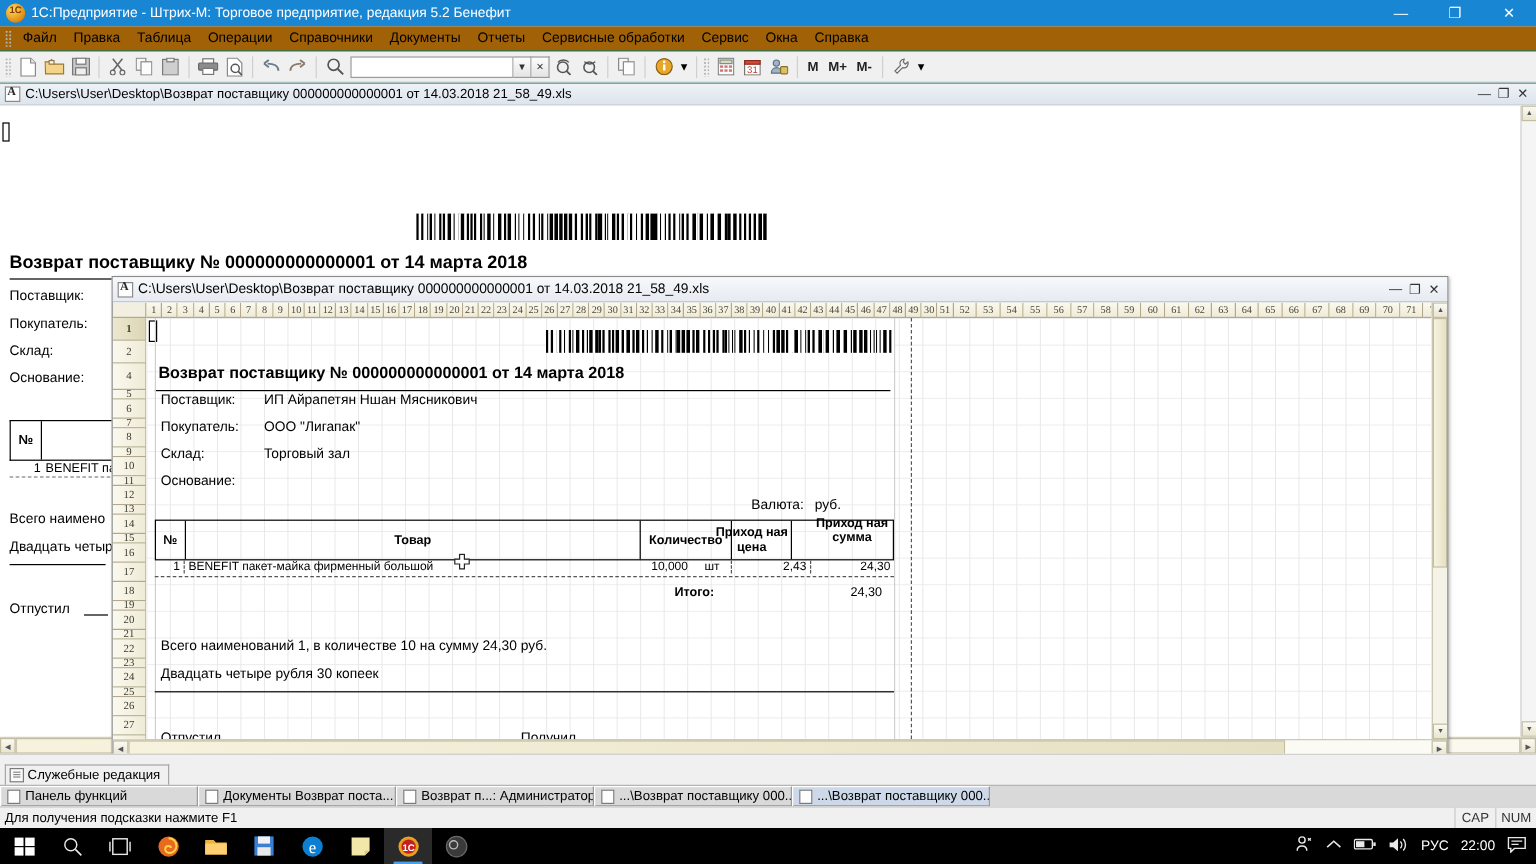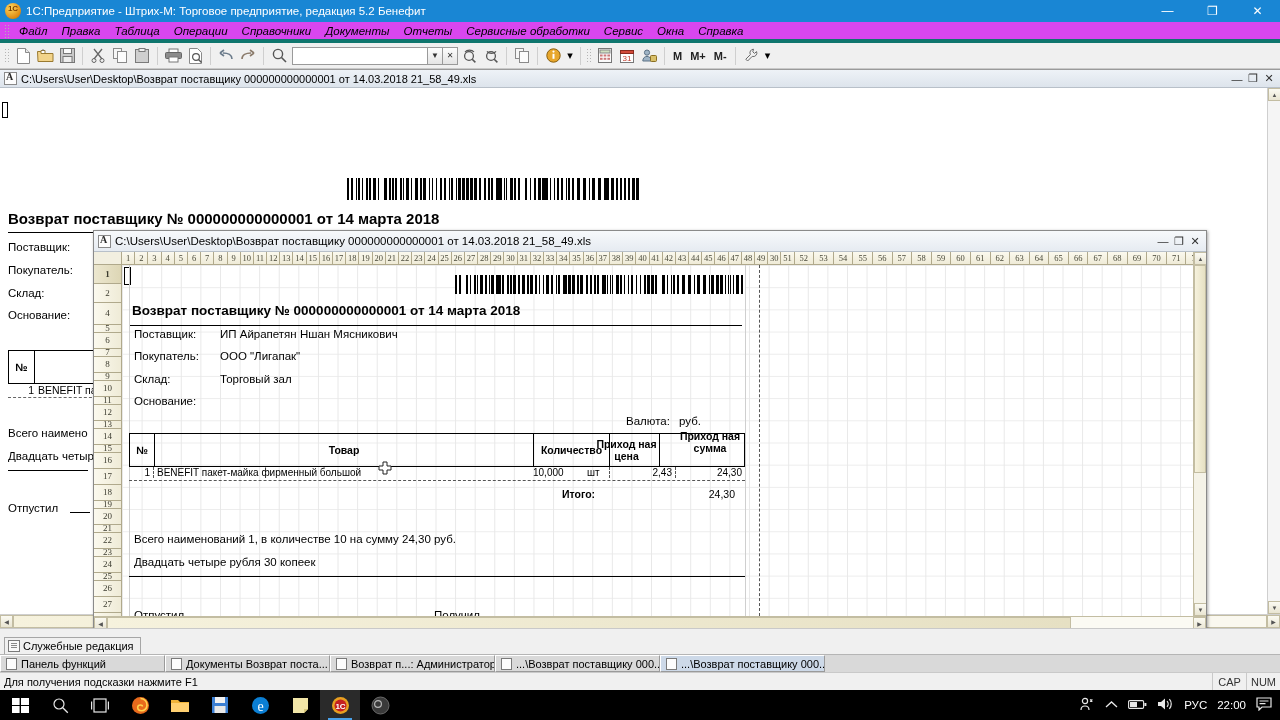--- a/index.html
+++ b/index.html
@@ -36,22 +36,22 @@
     font-size:8px; text-align:center; color:#7a3c00; font-weight:bold;
   }
   .titlebar .title-text { font-size: 11.5px; flex: 1 1 auto; white-space: nowrap; }
   .winbtns { display: flex; height: 22px; flex: none; }
   .winbtn {
     width: 45px; height: 22px; display: flex; align-items: center; justify-content: center;
     color: #ffffff; font-size: 12px;
   }
   
   .menubar {
-    height: 21px; background: #d946ef; display: flex; align-items: center;
-    border-bottom: 4px solid #0f766e; flex: none; padding-left: 4px; font-style: italic;
+    height: 21px; background: #a16207; display: flex; align-items: center;
+    border-bottom: 1px solid #0f766e; flex: none; padding-left: 4px;
   }
   .menubar .grip { width: 6px; height: 14px; margin-right: 2px;
     background-image: radial-gradient(circle, #b5b5b5 40%, transparent 41%);
     background-size: 3px 3px; }
   .menuitem { padding: 2px 7px; font-size: 11.5px; color: #000; white-space: nowrap; }
   
   .toolbar {
     height: 26px; background: #f0f0f0; display: flex; align-items: center;
     border-bottom: 1px solid #c9c9c9; flex: none; padding-left: 3px;
   }
@@ -872,21 +872,21 @@
                 <div style="position:absolute;left:7px;top:168px;width:616px;height:34px;border:1px solid #000;">
                   <div style="position:absolute;left:0;top:0;width:25px;height:32px;border-right:1px solid #000;display:flex;align-items:center;justify-content:center;font-size:10.5px;font-weight:bold;">№</div>
                   <div style="position:absolute;left:25px;top:0;width:379px;height:32px;border-right:1px solid #000;display:flex;align-items:center;justify-content:center;font-size:10.5px;font-weight:bold;">Товар</div>
                   <div style="position:absolute;left:404px;top:0;width:76px;height:32px;border-right:1px solid #000;display:flex;align-items:center;justify-content:center;font-size:10.5px;font-weight:bold;">Количество</div>
                   <div style="position:absolute;left:464px;top:0;width:66px;height:32px;border-right:1px solid #000;display:flex;align-items:center;justify-content:center;text-align:center;font-size:10.5px;font-weight:bold;line-height:12px;">Приход ная цена</div>
                   <div style="position:absolute;left:546px;top:-10px;width:68px;height:36px;display:flex;align-items:center;justify-content:center;text-align:center;font-size:10.5px;font-weight:bold;line-height:12px;overflow:hidden;">Приход ная сумма</div>
                 </div>
                 <div style="position:absolute;left:7px;top:202px;width:616px;height:14px;border-bottom:1px dashed #555;">
                   <div style="position:absolute;left:0;top:0;width:25px;text-align:right;padding-right:3px;font-size:10px;border-right:1px dashed #555;">1</div>
                   <div style="position:absolute;left:28px;top:0;font-size:10px;">BENEFIT пакет-майка фирменный большой</div>
-                  <div style="position:absolute;left:404px;top:0;width:50px;text-align:left;font-size:10px;">10,000</div>
+                  <div style="position:absolute;left:404px;top:0;width:50px;text-align:center;font-size:10px;">10,000</div>
                   <div style="position:absolute;left:458px;top:0;font-size:10px;">шт</div>
                   <div style="position:absolute;left:480px;top:0;width:63px;text-align:right;font-size:10px;border-left:1px dashed #555;">2,43</div>
                   <div style="position:absolute;left:546px;top:0;width:67px;text-align:right;font-size:10px;border-left:1px dashed #555;">24,30</div>
                 </div>
 
                 <svg style="position:absolute;left:255px;top:196px;" width="16" height="16" viewBox="0 0 16 16">
                   <path d="M6 1h4v4h4v4h-4v4H6V9H2V5h4z" fill="#fff" stroke="#222" stroke-width="1"></path>
                 </svg>
 
                 <div style="position:absolute;left:440px;top:223px;font-size:10.5px;font-weight:bold;">Итого:</div>

